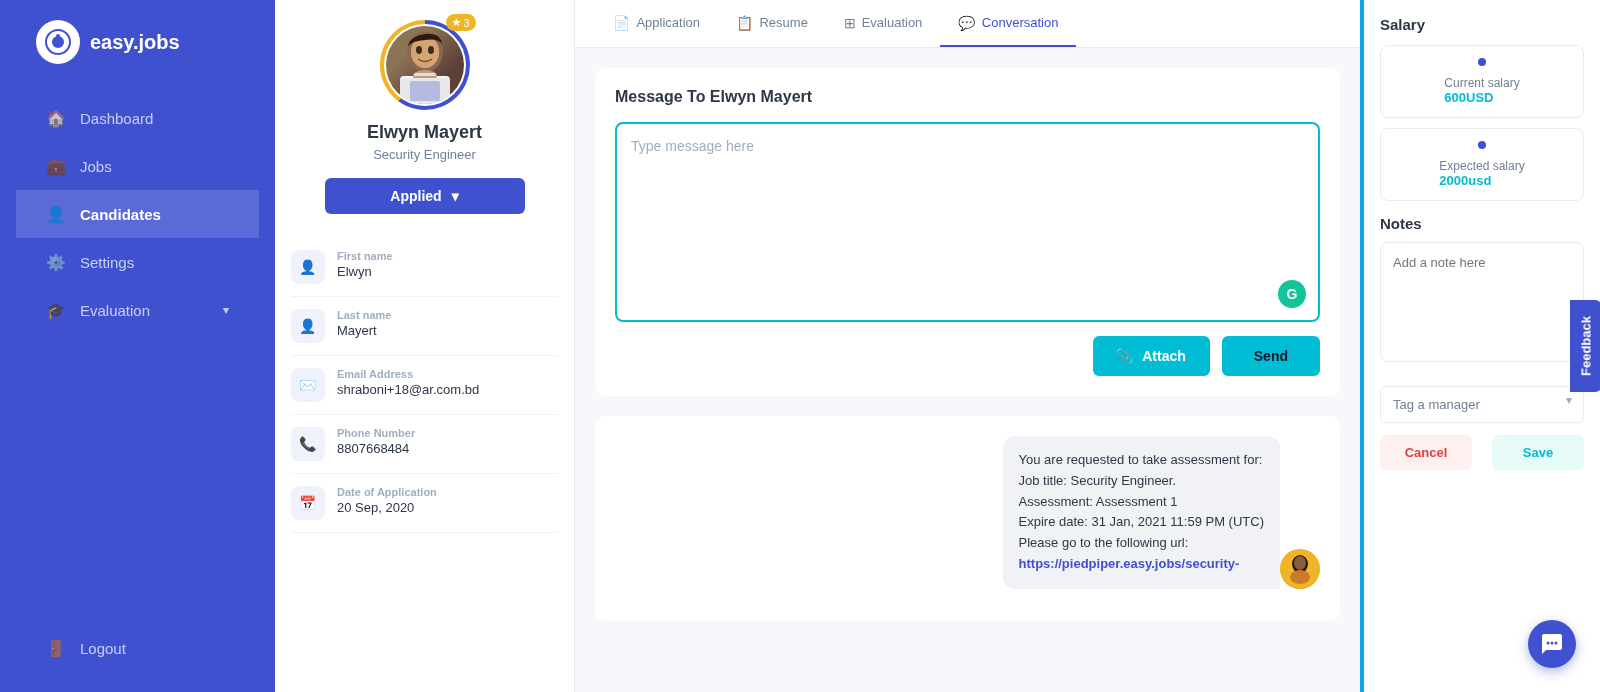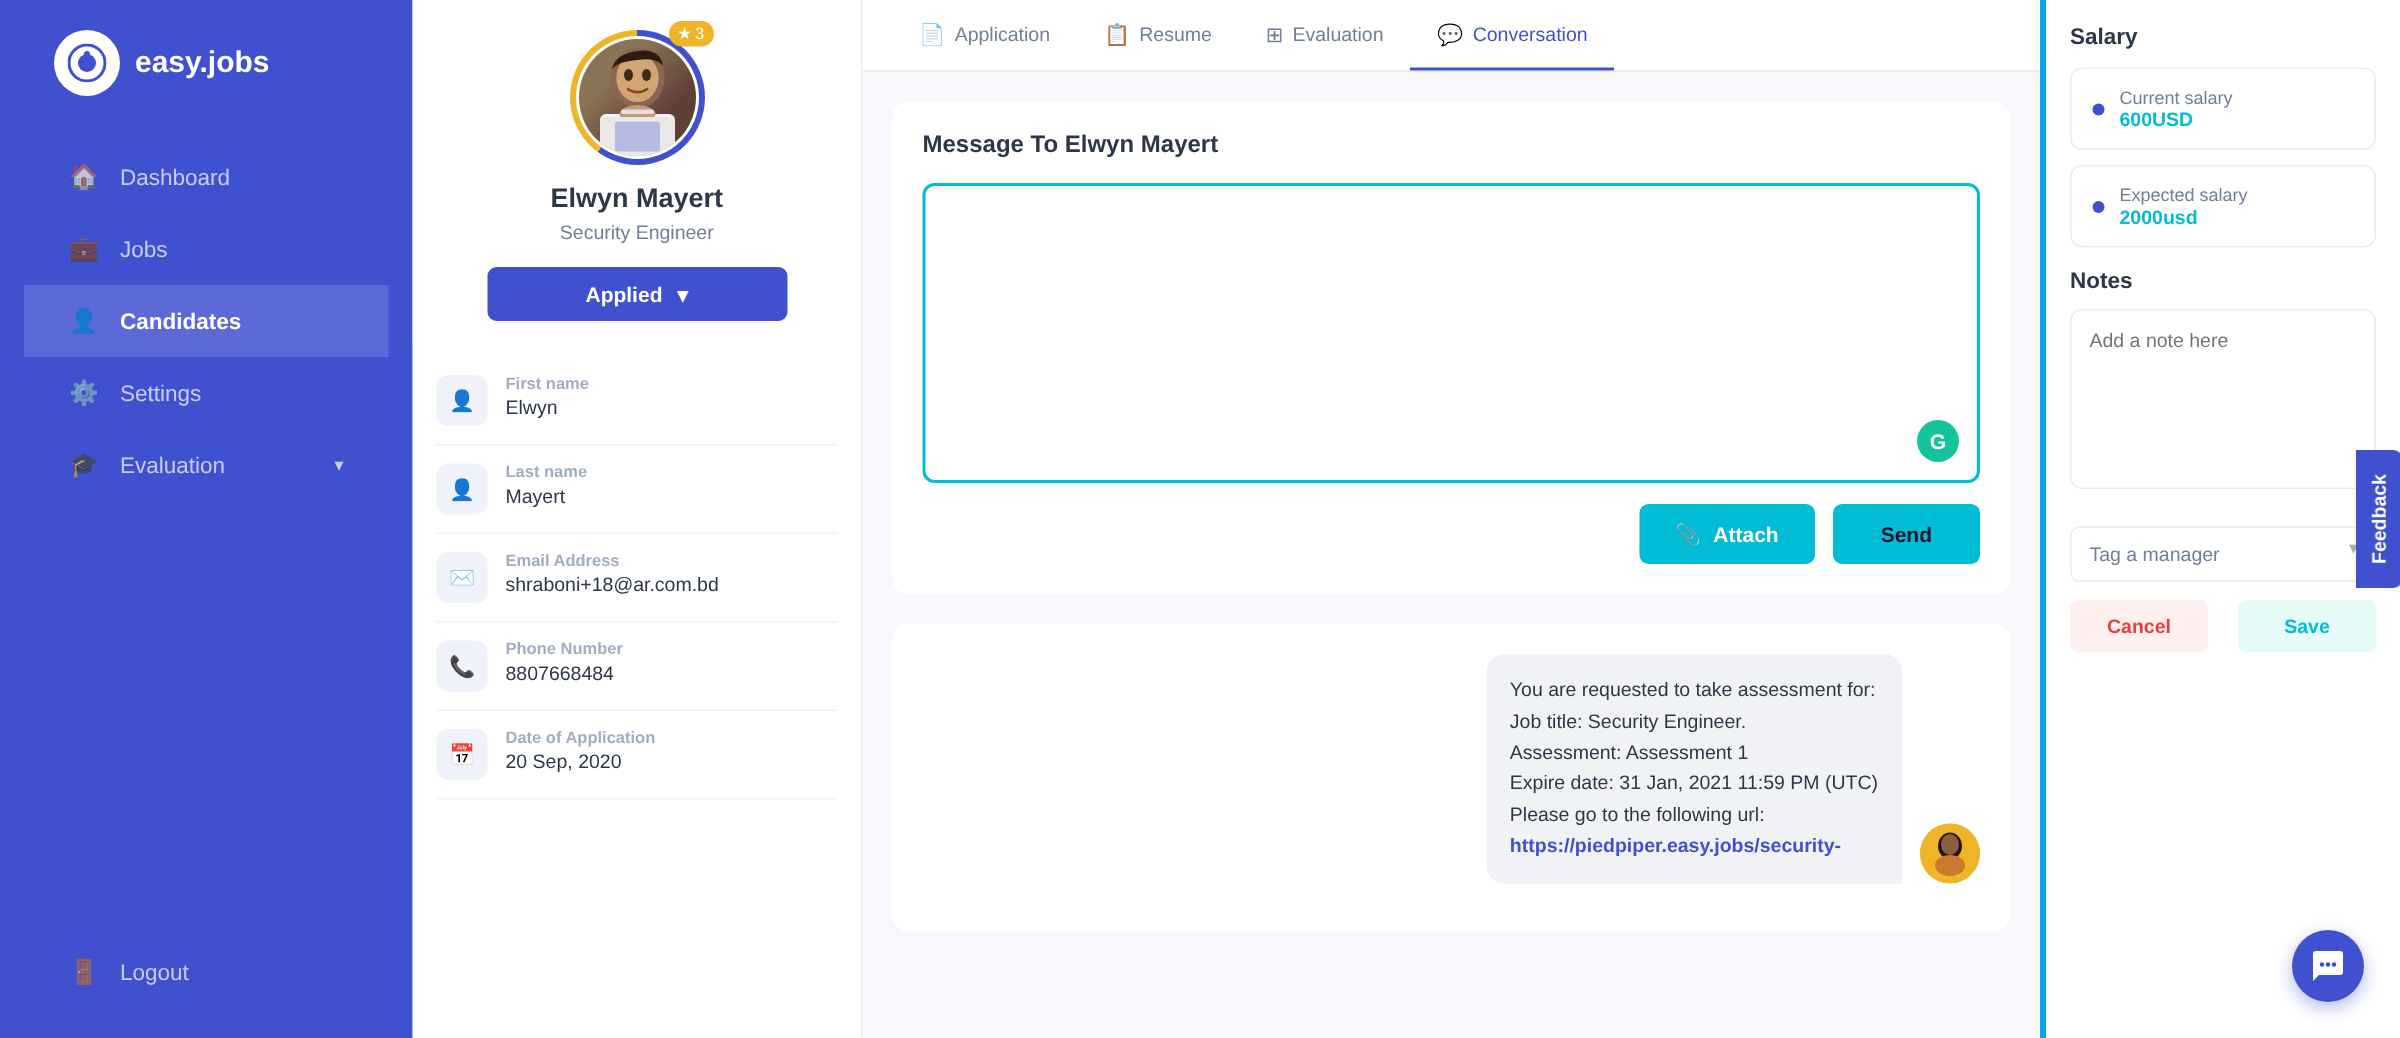--- a/index.html
+++ b/index.html
@@ -266,21 +266,20 @@
     
     .conversations-section {
       background: white;
       border-radius: 10px;
       padding: 20px;
     }
     .conversations-title { font-size: 16px; font-weight: 700; color: #2d3748; margin-bottom: 16px; }
     .conversation-msg {
       display: flex;
       justify-content: flex-end;
-      gap: 12px;
       margin-bottom: 12px;
     }
     .msg-bubble {
       background: #f0f2f5;
       border-radius: 12px 12px 0 12px;
       padding: 14px 16px;
       max-width: 70%;
       font-size: 13px;
       color: #2d3748;
       line-height: 1.6;
@@ -309,20 +308,21 @@
     }
     .right-section-title { font-size: 15px; font-weight: 700; color: #2d3748; margin-bottom: 12px; }
     .salary-card {
       border: 1px solid #e8ecf0;
       border-radius: 8px;
       padding: 12px 14px;
       margin-bottom: 10px;
       display: flex;
       align-items: center;
       gap: 10px;
+      flex-direction: column;
     }
     .salary-dot { width: 8px; height: 8px; border-radius: 50%; background: #4051d0; flex-shrink: 0; }
     .salary-label { font-size: 12px; color: #718096; }
     .salary-value { font-size: 13px; color: #00bcd4; font-weight: 600; }
     .notes-title { font-size: 15px; font-weight: 700; color: #2d3748; margin: 14px 0 10px; }
     .notes-textarea {
       border: 1px solid #e8ecf0;
       border-radius: 8px;
       padding: 12px;
       width: 100%;
@@ -562,20 +562,21 @@
         <span class="tab-icon">💬</span>
         <span>Conversation</span>
       </div>
     </div>
 
     <div class="conversation-content">
 
       <div class="message-section">
         <div class="message-title">Message To Elwyn Mayert</div>
         <div class="message-input-area">
+          <div class="message-placeholder">Type message here</div>
           <div class="grammarly-icon">G</div>
         </div>
         <div class="message-actions">
           <button class="btn-attach">
             <span>📎</span>
             <span>Attach</span>
           </button>
           <button class="btn-send">Send</button>
         </div>
       </div>

